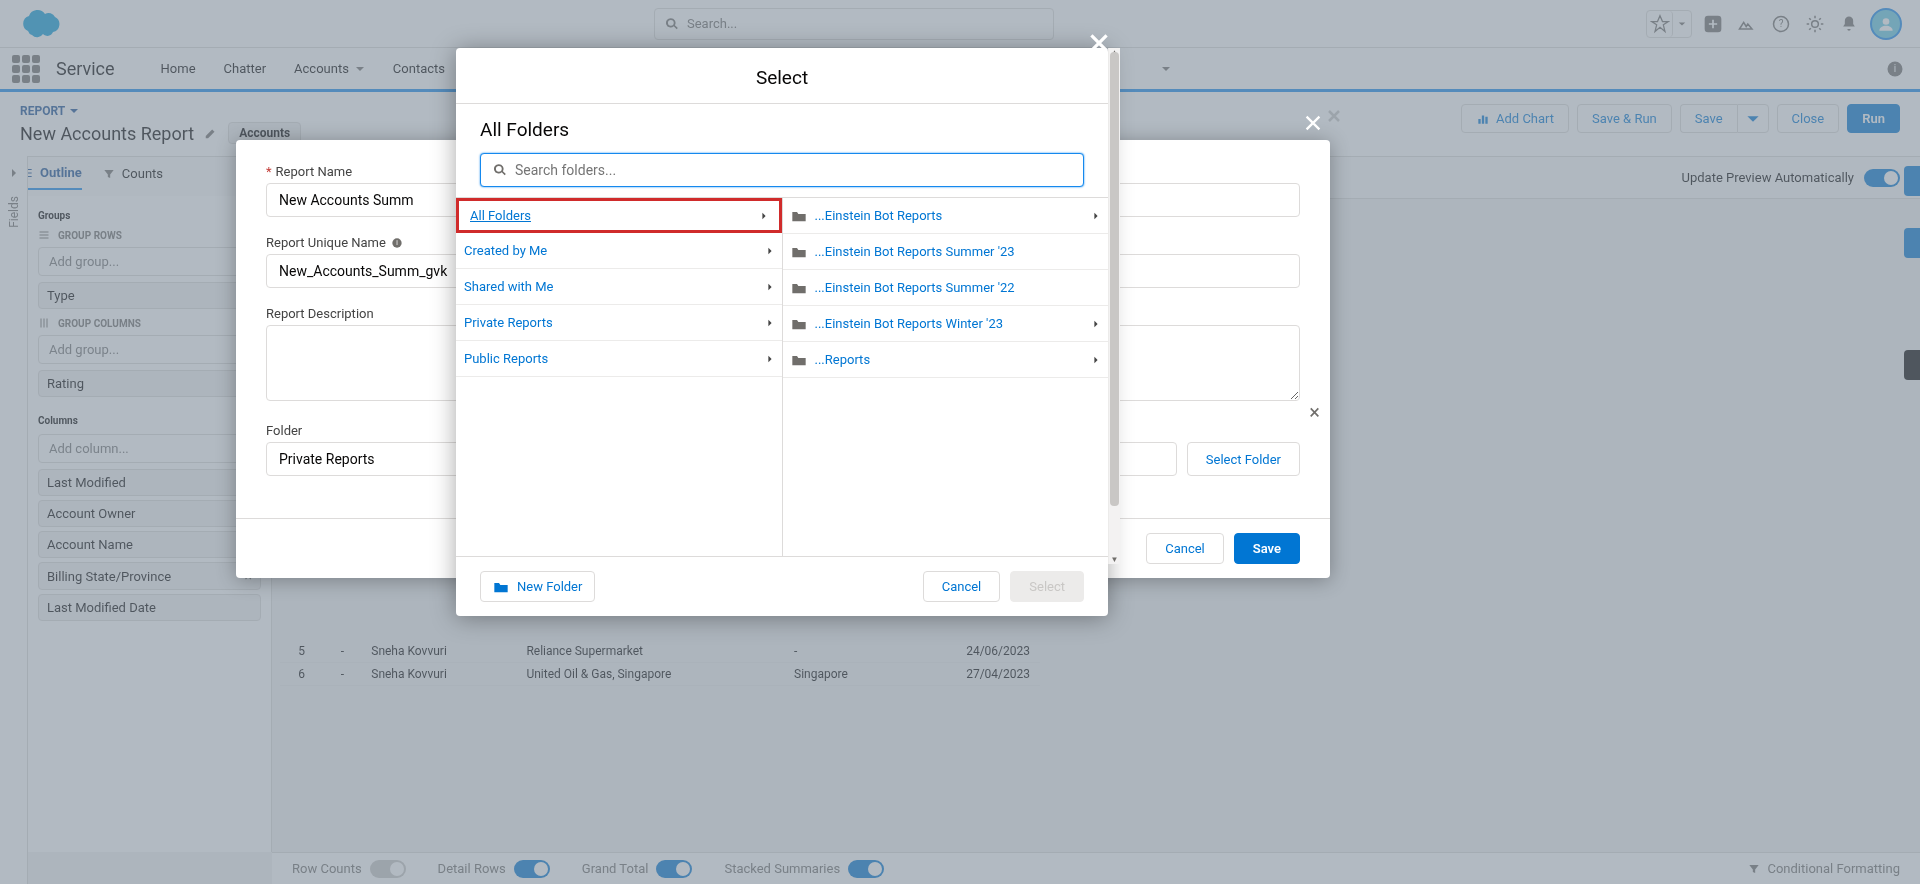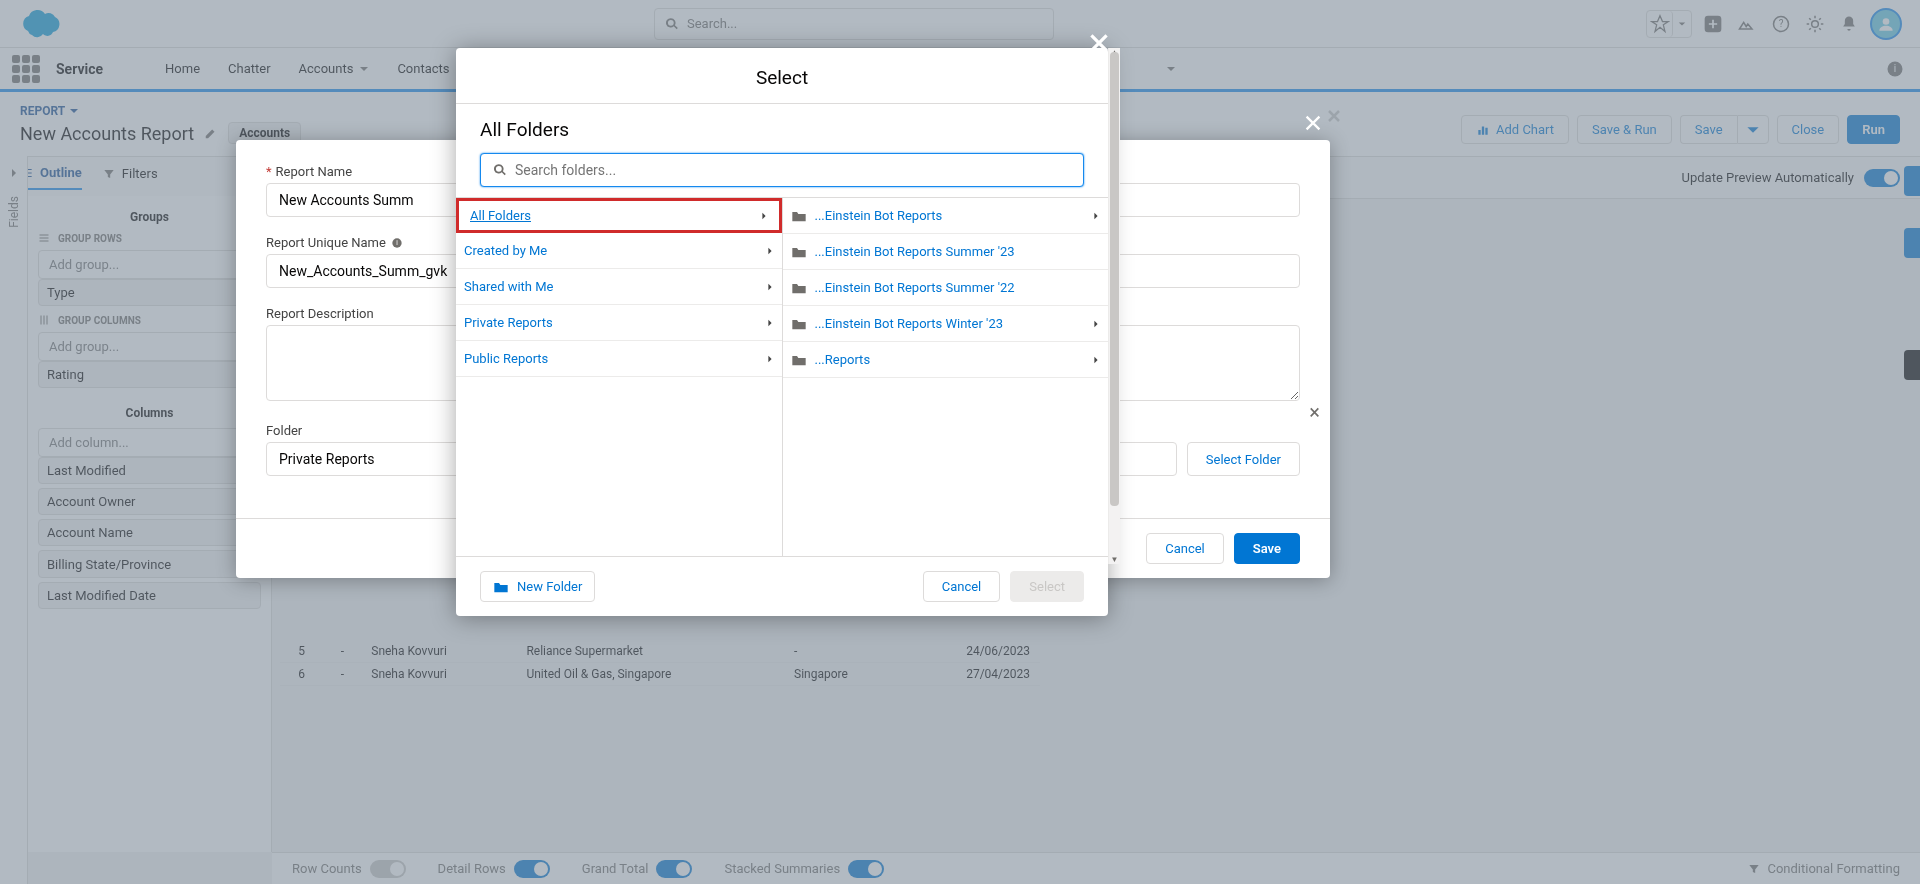--- a/index.html
+++ b/index.html
@@ -18,27 +18,27 @@
 .fav-box { border: 1px solid #dddbda; border-radius: 4px; display: flex; align-items: center; }
 .fav-box .header-icon { border-right: 1px solid #dddbda; }
 .fav-caret { width: 18px; display:flex; align-items:center; justify-content:center; }
 .avatar { width: 32px; height: 32px; border-radius: 50%; background: #65cae4; border: 2px solid #1589ee; display:flex; align-items:center; justify-content:center; }
 .avatar svg { width: 20px; height: 20px; fill: #fff; }
 
 
 .app-nav { height: 44px; background: #fff; display: flex; align-items: center; padding: 0 12px; border-bottom: 3px solid #1589ee; position: relative; }
 .app-launcher { width: 28px; height: 28px; display: grid; grid-template-columns: repeat(3,1fr); grid-template-rows: repeat(3,1fr); gap: 2px; margin-right: 16px; }
 .app-launcher span { background: #706e6b; border-radius: 2px; }
-.app-name { font-size: 14px; font-weight: 700; color: #080707; margin-right: 48px; }
+.app-name { font-size: 18px; font-weight: 400; color: #080707; margin-right: 32px; }
 .nav-item { font-size: 13px; color: #080707; padding: 0 14px; display: flex; align-items: center; gap: 6px; }
 .nav-item svg { width: 10px; height: 10px; fill: #706e6b; }
 .help-icon { margin-left: auto; }
 
 
-.report-header { background: #fff; padding: 12px 20px; border-bottom: 1px solid #dddbda; display: flex; align-items: flex-end; }
+.report-header { background: #fff; padding: 12px 20px; border-bottom: 1px solid #dddbda; display: flex; align-items: flex-start; }
 .report-label { font-size: 12px; font-weight: 700; color: #1b5297; display: flex; align-items: center; gap: 4px; }
 .report-label svg { width: 10px; height: 10px; fill: #1b5297; }
 .report-title-row { display: flex; align-items: center; gap: 10px; margin-top: 4px; }
 .report-title { font-size: 18px; color: #080707; }
 .pencil { width: 14px; height: 14px; fill: #706e6b; }
 .badge { background: #f3f2f2; border: 1px solid #dddbda; border-radius: 4px; padding: 3px 10px; font-size: 12px; font-weight: 700; color: #080707; }
 .report-actions { margin-left: auto; display: flex; gap: 8px; align-items: center; }
 .rpt-btn { border: 1px solid #dddbda; background: #fff; padding: 6px 14px; border-radius: 4px; font-size: 13px; color: #0176d3; display: flex; align-items: center; gap: 6px; }
 .rpt-btn.run { background: #0176d3; color: #fff; border-color: #0176d3; font-weight: 600; }
 .rpt-btn svg { width: 14px; height: 14px; fill: #0176d3; }
@@ -57,24 +57,24 @@
 .toggle { width: 36px; height: 18px; background: #0176d3; border-radius: 10px; position: relative; }
 .toggle::after { content:''; position:absolute; right:2px; top:2px; width:14px; height:14px; background:#fff; border-radius:50%; }
 
 
 .fields-tab { position: absolute; left: 0; top: 156px; bottom: 0; width: 28px; background: #fff; border-right: 1px solid #dddbda; display: flex; align-items: flex-start; justify-content: center; }
 .fields-tab span { writing-mode: vertical-rl; transform: rotate(180deg); font-size: 12px; color: #706e6b; margin-top: 40px; }
 .fields-tab svg { width:10px; height:10px; fill:#706e6b; position:absolute; top: 12px; }
 
 .left-panel { position: absolute; left: 28px; top: 196px; width: 244px; bottom: 32px; background: #fff; border-right: 1px solid #dddbda; padding: 14px 10px; overflow: auto; }
 .panel-section { margin-bottom: 18px; }
-.panel-title { font-size: 12px; font-weight: 700; color: #080707; margin-bottom: 8px; text-align: center; }
+.panel-title { font-size: 10px; font-weight: 700; color: #080707; margin-bottom: 8px; }
 .panel-sub { font-size: 10px; font-weight: 700; color: #706e6b; display:flex; align-items:center; gap:8px; margin: 8px 0 6px; }
 .panel-sub svg { width:12px; height:12px; fill:#706e6b; }
-.panel-input { width: 100%; border: 1px solid #dddbda; border-radius: 4px; padding: 6px 10px; font-size: 13px; color: #706e6b; background:#fff; }
+.panel-input { width: 100%; border: 1px solid #dddbda; border-radius: 4px; padding: 6px 10px; font-size: 13px; color: #706e6b; background:#fff; margin-bottom: 6px; }
 .panel-chip { background: #f3f2f2; border: 1px solid #dddbda; border-radius: 4px; padding: 5px 8px; font-size: 13px; color: #080707; margin-bottom: 4px; display:flex; justify-content:space-between; align-items:center; }
 .panel-chip .x { font-size: 14px; color: #706e6b; }
 
 
 .footer-bar { position: absolute; bottom: 0; left: 272px; right: 0; height: 32px; background: #fff; border-top: 1px solid #dddbda; display: flex; align-items: center; padding: 0 20px; gap: 32px; font-size: 13px; color: #706e6b; }
 .footer-item { display: flex; align-items: center; gap: 8px; }
 .footer-right { margin-left: auto; display:flex; align-items:center; gap:6px; }
 
 
 .table-peek { position:absolute; left: 280px; right: 20px; top: 640px; font-size: 12px; color: #080707; }
@@ -281,21 +281,21 @@
     <div class="builder-tab active">
         <svg viewBox="0 0 24 24">
           <path d="M4 6h16M4 12h16M4 18h16" stroke="#1b5297" stroke-width="2"></path>
         </svg>
         <span>Outline</span>
       </div>
     <div class="builder-tab">
         <svg viewBox="0 0 24 24">
           <path d="M4 5h16l-6 8v6l-4-2v-4z"></path>
         </svg>
-        <span>Filters</span>
+        <span>Counts</span>
       </div>
   </div>
   <div class="builder-right">
     <span>Update Preview Automatically</span>
     <div class="toggle"></div>
   </div>
 </div>
 
 <div class="fields-tab">
   <svg viewBox="0 0 10 10">

